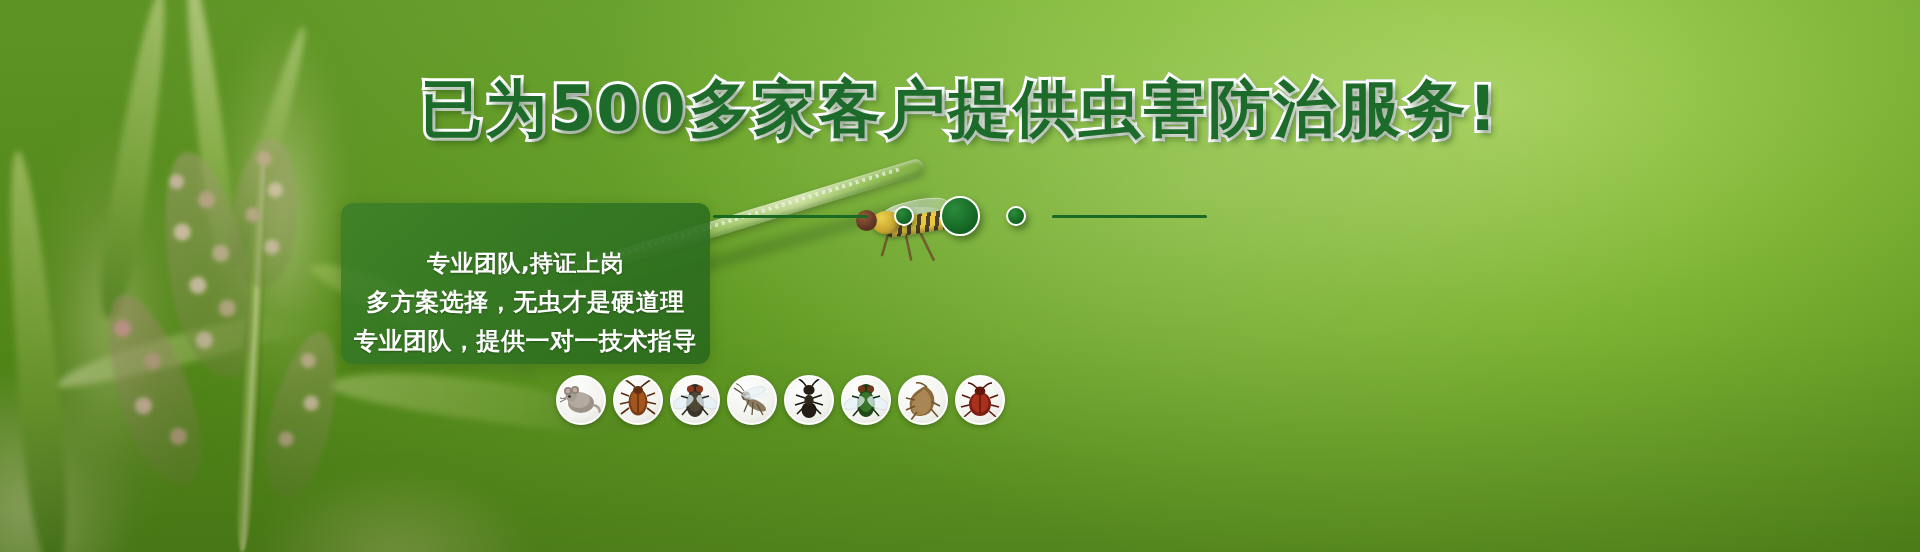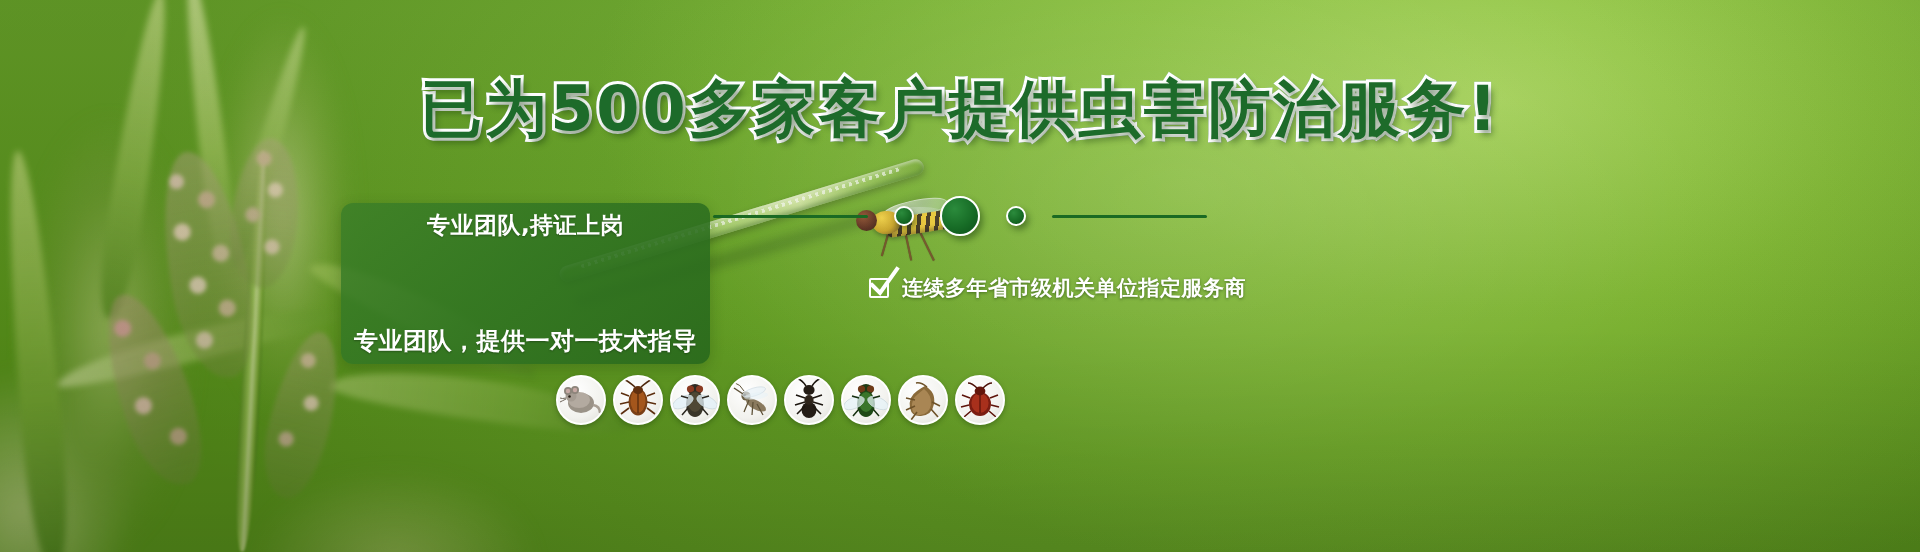--- a/index.html
+++ b/index.html
@@ -166,21 +166,21 @@
   
   .feature-card {
     position: absolute;
     left: 341px; top: 203px;
     width: 369px; height: 161px;
     border-radius: 12px;
     background: linear-gradient(135deg, rgba(58,126,40,0.82) 0%, rgba(48,116,34,0.88) 45%, rgba(40,104,28,0.90) 100%);
     box-shadow: 0 4px 14px rgba(20,50,10,0.22);
     display: flex;
     flex-direction: column;
-    justify-content: space-between;
+    justify-content: flex-end;
     align-items: center;
     padding: 10px 14px;
     gap: 14px;
   }
   .feature-line {
     color: #ffffff;
     font-weight: bold;
     font-size: 22px;
     line-height: 1.05;
     letter-spacing: 0.5px;
@@ -324,32 +324,25 @@
   <div class="divider">
     <span class="divider-line"></span>
     <span class="dot dot-sm"></span>
     <span class="dot dot-lg"></span>
     <span class="dot dot-sm"></span>
     <span class="divider-line"></span>
   </div>
 
   <div class="feature-card">
     <div class="feature-line l1">专业团队,持证上岗</div>
+    <div class="feature-line l2">多方案选择，无虫才是硬道理</div>
     <div class="feature-line l3">专业团队，提供一对一技术指导</div>
   </div>
 
   <div class="checklist">
-    <div class="check-item">
-      <span class="check-box">
-        <svg width="32" height="30" viewBox="0 0 32 30" fill="none" stroke="#ffffff" stroke-width="4" stroke-linecap="square">
-          <path d="M4 18 L12 26 L29 2"></path>
-        </svg>
-      </span>
-      <span class="check-text">连续多年省市级机关单位指定服务商</span>
-    </div>
   </div>
 
   <div class="pest-strip">
 
     <div class="pest-badge">
       <svg width="44" height="44" viewBox="0 0 44 44">
         <ellipse cx="22" cy="25" rx="13" ry="10" fill="#9a9287"></ellipse>
         <ellipse cx="20" cy="22" rx="11" ry="8" fill="#b3aaa0"></ellipse>
         <circle cx="12" cy="18" r="5.5" fill="#a59c92"></circle>
         <circle cx="9" cy="13" r="4" fill="#8d857b"></circle>

